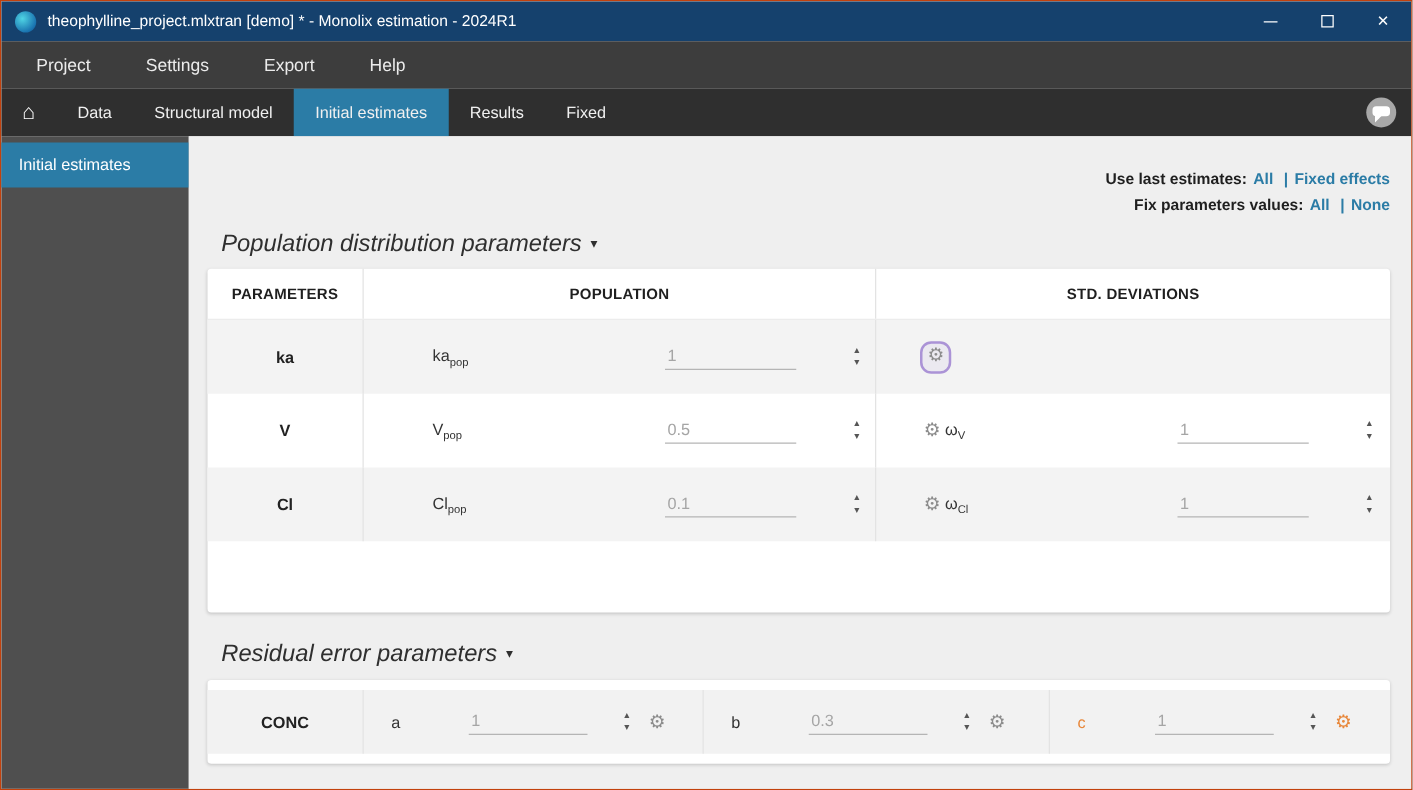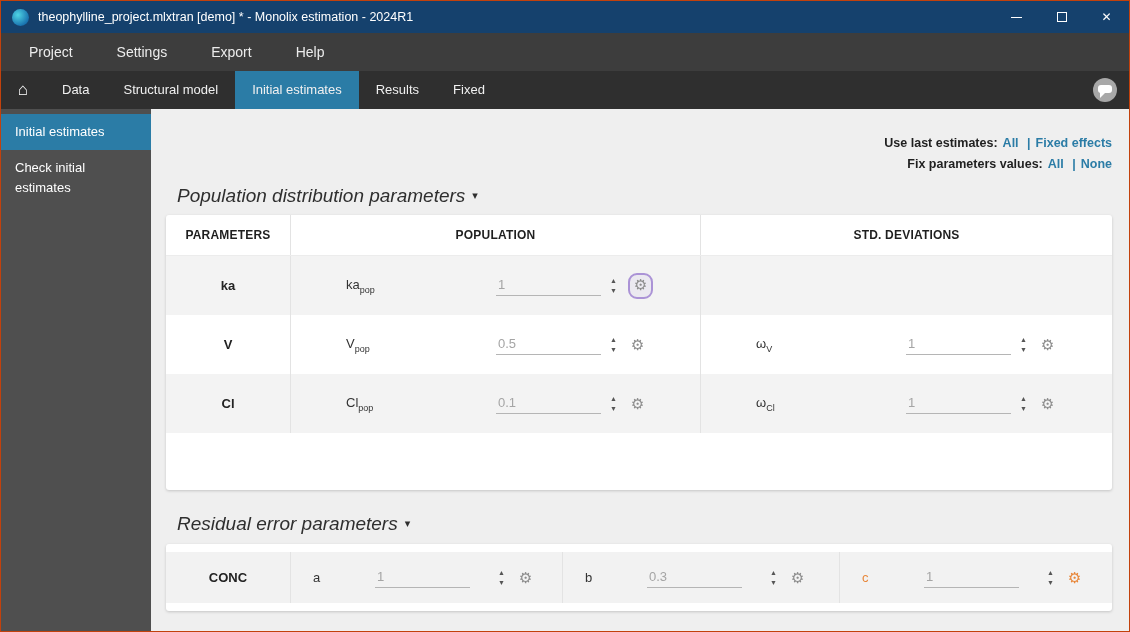--- a/index.html
+++ b/index.html
@@ -55,21 +55,21 @@
   #pop-card { top:106px; height:275px; }
   #res-card { top:435px; height:67px; padding:8px 0; }
 
   .grid-header { display:grid; grid-template-columns:125px 410px 1fr; height:41px; border-bottom:1px solid #ececec; }
   .gh-cell { display:flex; align-items:center; justify-content:center; font-size:12px; font-weight:bold; color:#1f1f1f; letter-spacing:0.2px; }
   .bR { border-right:1px solid #e3e3e3; }
 
   .prow { display:grid; grid-template-columns:125px 410px 1fr; height:59px; }
   .prow.alt { background:#f3f3f3; }
   .pcell-name { display:flex; align-items:center; justify-content:center; font-weight:bold; font-size:13px; color:#222; }
-  .pcell { display:flex; align-items:center; padding-left:55px; }
+  .pcell { display:flex; align-items:center; padding-left:55px;gap:36px; }
   .plabel { width:150px; font-size:13px; color:#333; flex:none; }
   sub { font-size:9px; }
 
   .num-input { width:105px; border:none; border-bottom:1px solid #b5b5b5; background:transparent; color:#a5a5a5;
                font-size:13px; font-family:inherit; padding:2px 2px 3px; outline:none; flex:none; }
   .spinner { display:flex; flex-direction:column; margin-left:7px; flex:none; }
   .spin-btn { font-size:7px; line-height:8px; color:#555; padding:1px 2px; cursor:default; }
   .gear { font-size:15px; color:#8c8c8c; margin-left:12px; line-height:1; cursor:default; }
   .gear-wrap { margin-left:9px; border:2px solid #ab93d6; border-radius:9px; padding:1px 4px 3px; background:rgba(171,147,214,0.10); }
   .gear-wrap .gear { margin-left:0; }
@@ -120,21 +120,20 @@
     <span class="tab active">Initial estimates</span>
     <span class="tab">Results</span>
     <span class="tab">Fixed</span>
     <span class="bubble-btn"></span>
   </div>
 
   <div class="bodyrow">
 
     <div class="sidebar">
       <div class="side-item active">Initial estimates</div>
-      <div class="side-item">Check initial estimates</div>
     </div>
 
     <div class="main">
 
       <div class="actions">
         <div>
           <span>Use last estimates:</span><a href="#">All</a>
           <span class="sep">|</span><a href="#">Fixed effects</a>
         </div>
         <div>

